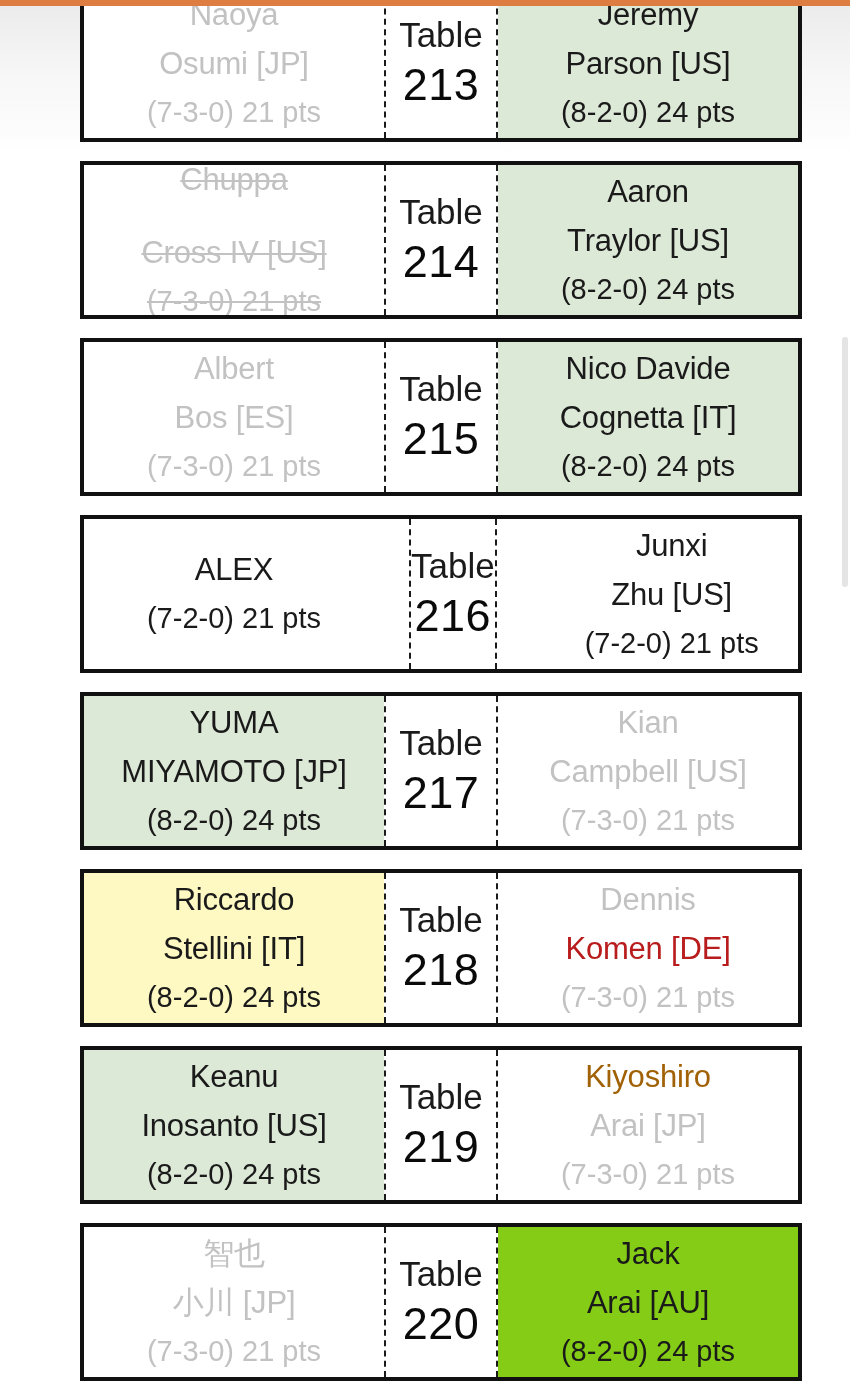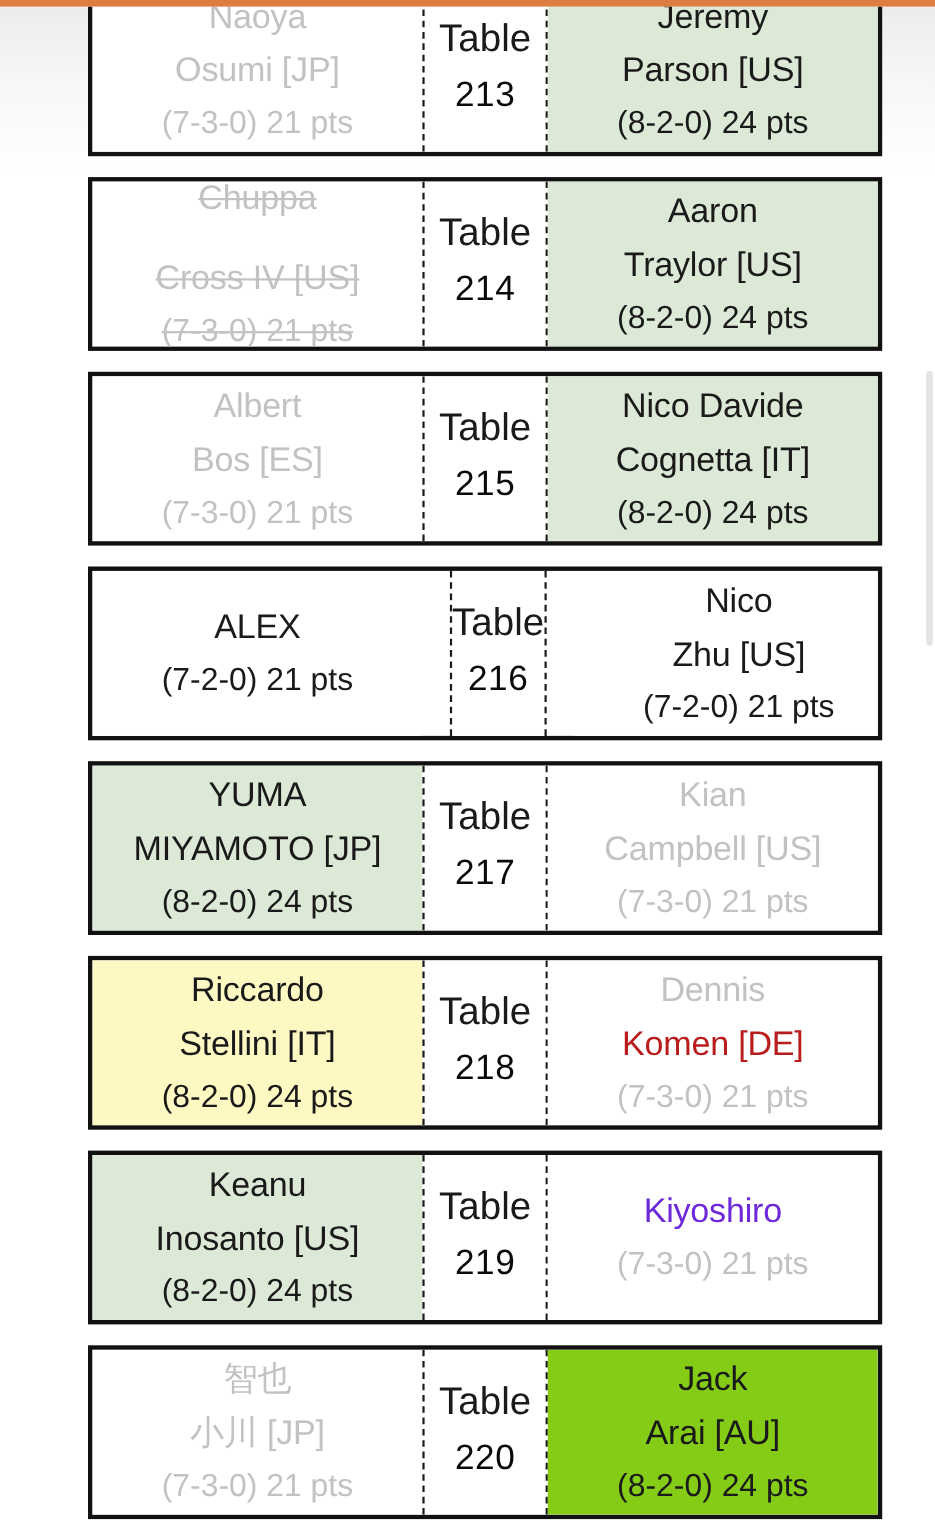--- a/index.html
+++ b/index.html
@@ -121,21 +121,21 @@
     text-decoration-thickness: 2px;
   }
 
   .table-word {
     font-size: 35px;
     line-height: 44px;
     color: #1a1a1a;
     text-align: center;
   }
   .table-number {
-    font-size: 32px;
+    font-size: 45px;
     line-height: 56px;
     color: #0a0a0a;
     text-align: center;
     letter-spacing: 0.5px;
   }
 
   
   #vertical-scrollbar-track {
     position: absolute;
     top: 6px;
@@ -214,21 +214,21 @@
       <div class="pairing-card" style="border-color: rgb(17, 17, 17); gap: 25px;">
         <div class="player-cell">
           <div class="player-name">ALEX</div>
           <div class="player-record">(7-2-0) 21 pts</div>
         </div>
         <div class="table-cell">
           <div class="table-word">Table</div>
           <div class="table-number">216</div>
         </div>
         <div class="player-cell">
-          <div class="player-name">Nico</div>
+          <div class="player-name">Junxi</div>
           <div class="player-name">Zhu [US]</div>
           <div class="player-record">(7-2-0) 21 pts</div>
         </div>
       </div>
       <div class="pairing-card" style="border-color: rgb(17, 17, 17);">
         <div class="player-cell is-winner" style="background: rgb(221, 233, 215);">
           <div class="player-name">YUMA</div>
           <div class="player-name">MIYAMOTO [JP]</div>
           <div class="player-record">(8-2-0) 24 pts</div>
         </div>
@@ -262,21 +262,22 @@
         <div class="player-cell is-winner" style="background: rgb(221, 233, 215);">
           <div class="player-name">Keanu</div>
           <div class="player-name">Inosanto [US]</div>
           <div class="player-record">(8-2-0) 24 pts</div>
         </div>
         <div class="table-cell">
           <div class="table-word">Table</div>
           <div class="table-number">219</div>
         </div>
         <div class="player-cell is-loser">
-          <div class="player-name" style="color: #6d28d9;">Kiyoshiro</div>
+          <div class="player-name" style="color: #a16207;">Kiyoshiro</div>
+          <div class="player-name" style="color: rgb(194, 194, 194);">Arai [JP]</div>
           <div class="player-record" style="color: rgb(194, 194, 194);">(7-3-0) 21 pts</div>
         </div>
       </div>
       <div class="pairing-card" style="border-color: rgb(17, 17, 17);">
         <div class="player-cell is-loser">
           <div class="player-name" style="color: rgb(194, 194, 194);">智也</div>
           <div class="player-name" style="color: rgb(194, 194, 194);">小川 [JP]</div>
           <div class="player-record" style="color: rgb(194, 194, 194);">(7-3-0) 21 pts</div>
         </div>
         <div class="table-cell">

